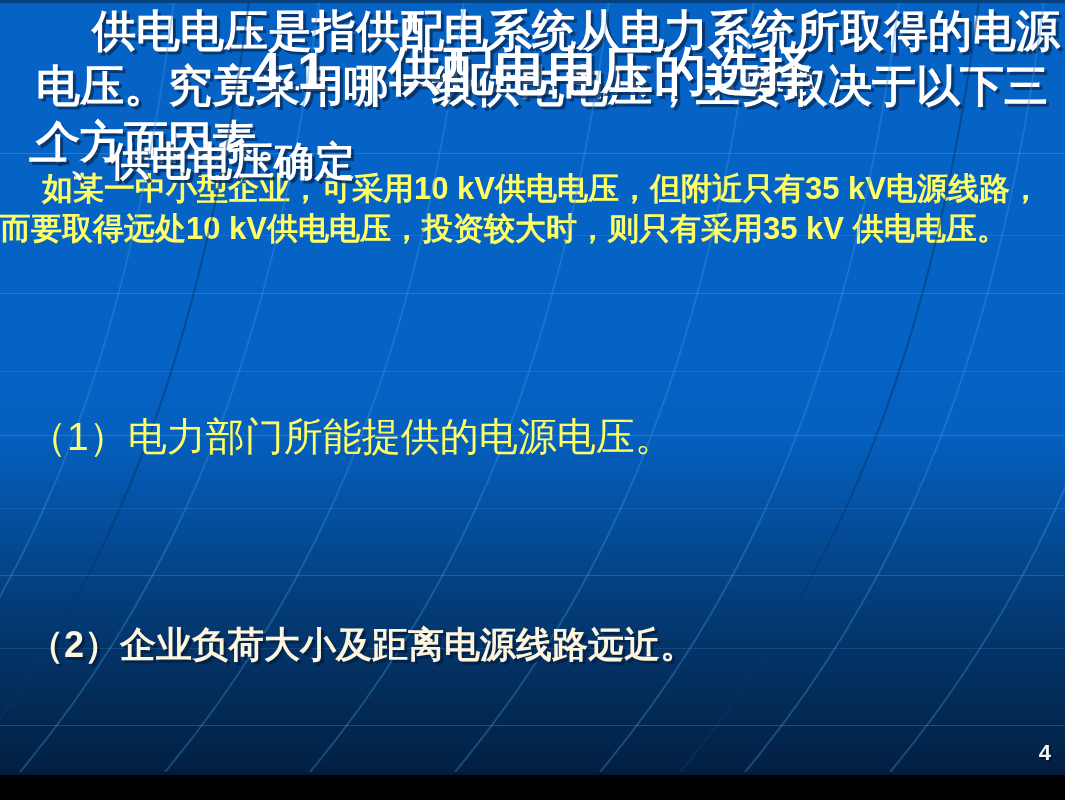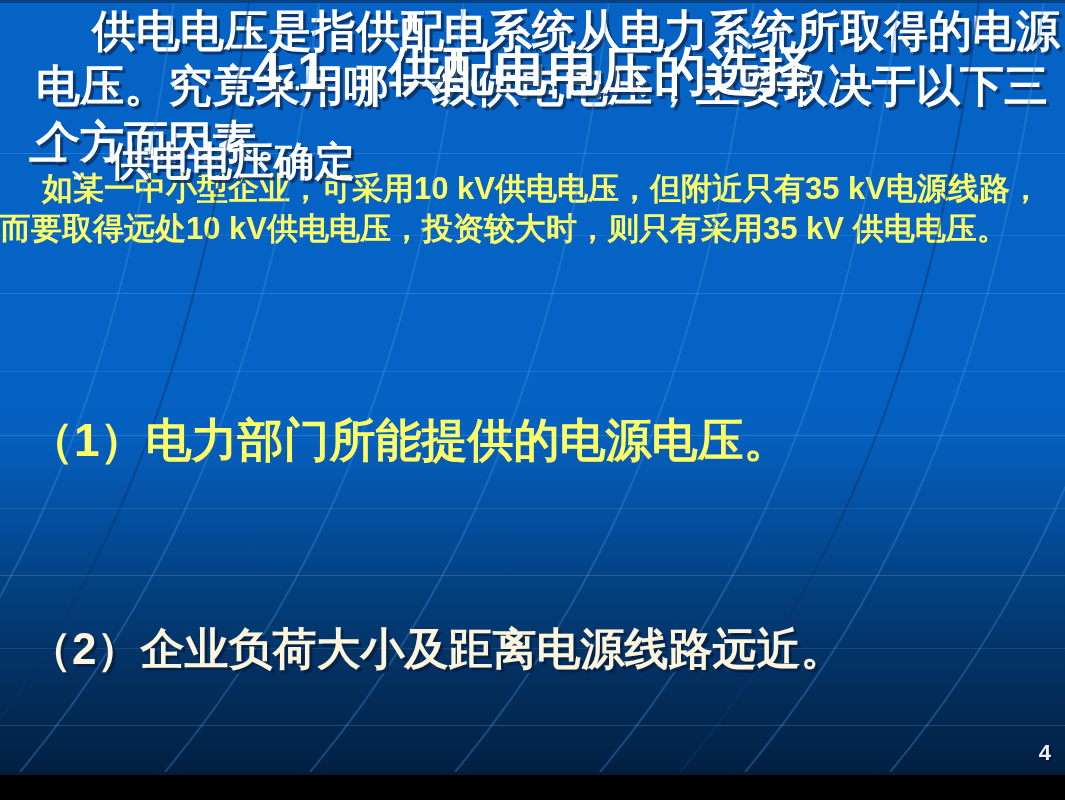--- a/index.html
+++ b/index.html
@@ -97,42 +97,42 @@
     line-height: 1.26;
     text-indent: 56px;
     text-shadow: 3px 3px 0px rgba(6, 46, 96, 0.8);
     white-space: normal;
     padding-left: 36px;
   }
 
   .item-yellow {
     left: 28px;
     top: 414px;
-    font-size: 46px;
-    font-weight: bold;
+    font-size: 39px;
+    font-weight: normal;
     color: #ffff66;
     letter-spacing: 0px;
   }
 
   .detail {
     left: 6px;
     top: 478px;
     width: 1055px;
     font-size: 31px;
     font-weight: bold;
     color: #ffff66;
     line-height: 1.28;
     text-indent: 42px;
     white-space: normal;
   }
 
   .item-white {
     left: 28px;
     top: 624px;
-    font-size: 44px;
+    font-size: 36px;
     font-weight: bold;
     color: #fdf6dd;
     letter-spacing: 0px;
     text-shadow: 3px 3px 0px rgba(4, 30, 66, 0.75);
   }
 
   .page-num {
     position: absolute;
     right: 14px;
     bottom: 6px;

